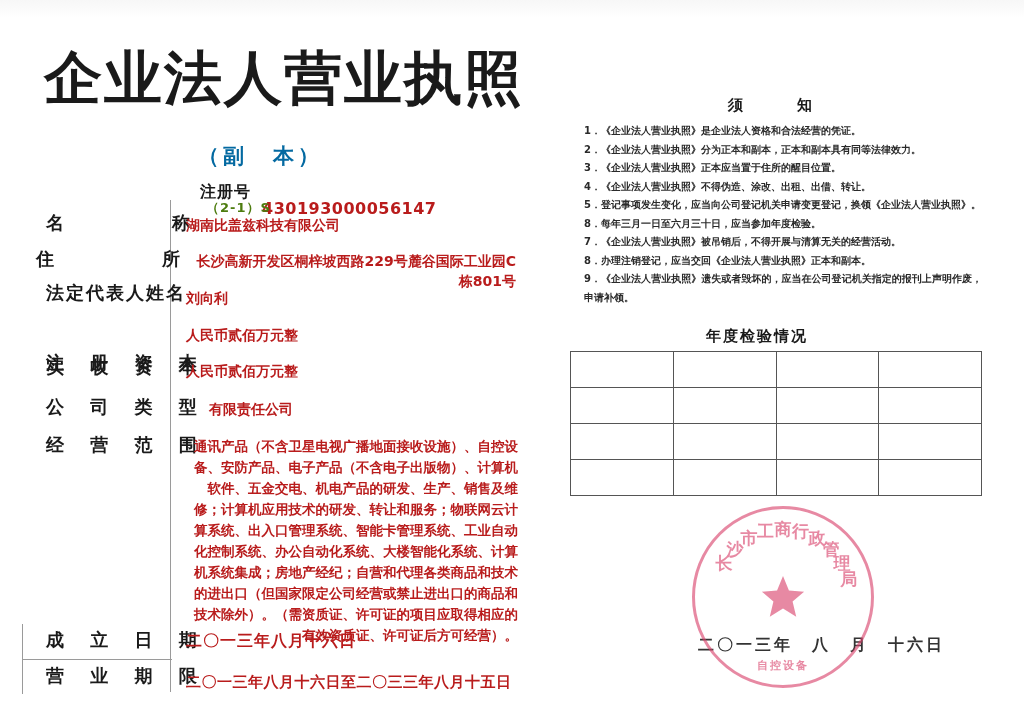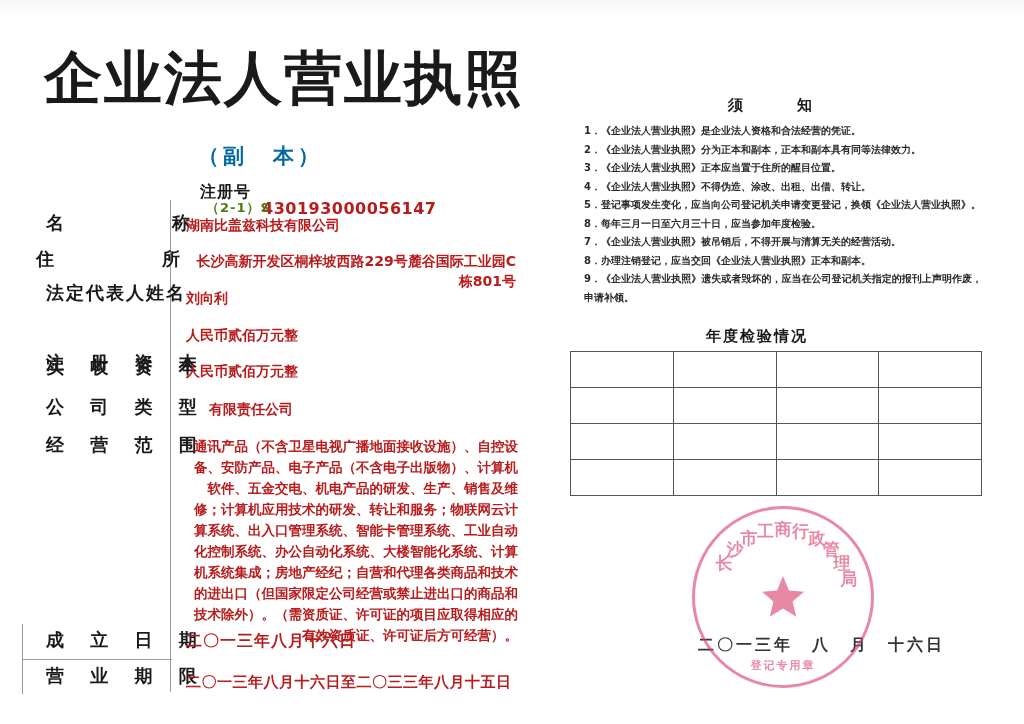--- a/index.html
+++ b/index.html
@@ -364,16 +364,16 @@
       <div class="seal-ch" style="transform: rotate(0deg) translateY(-68px) rotate(0deg);">商</div>
       <div class="seal-ch" style="transform: rotate(15deg) translateY(-68px) rotate(-15deg);">行</div>
       <div class="seal-ch" style="transform: rotate(30deg) translateY(-68px) rotate(-30deg);">政</div>
       <div class="seal-ch" style="transform: rotate(45deg) translateY(-68px) rotate(-45deg);">管</div>
       <div class="seal-ch" style="transform: rotate(60deg) translateY(-68px) rotate(-60deg);">理</div>
       <div class="seal-ch" style="transform: rotate(75deg) translateY(-68px) rotate(-75deg);">局</div>
     </div>
     <svg class="seal-star" viewBox="0 0 24 24">
       <polygon points="12,1 15.1,8.6 23,9.2 17,14.4 18.9,22.3 12,18 5.1,22.3 7,14.4 1,9.2 8.9,8.6" fill="#d9426b"></polygon>
     </svg>
-    <div class="seal-bottom">登记专用章</div>
+    <div class="seal-bottom">自控设备</div>
   </div>
 
 </div>
 
 </body></html>

